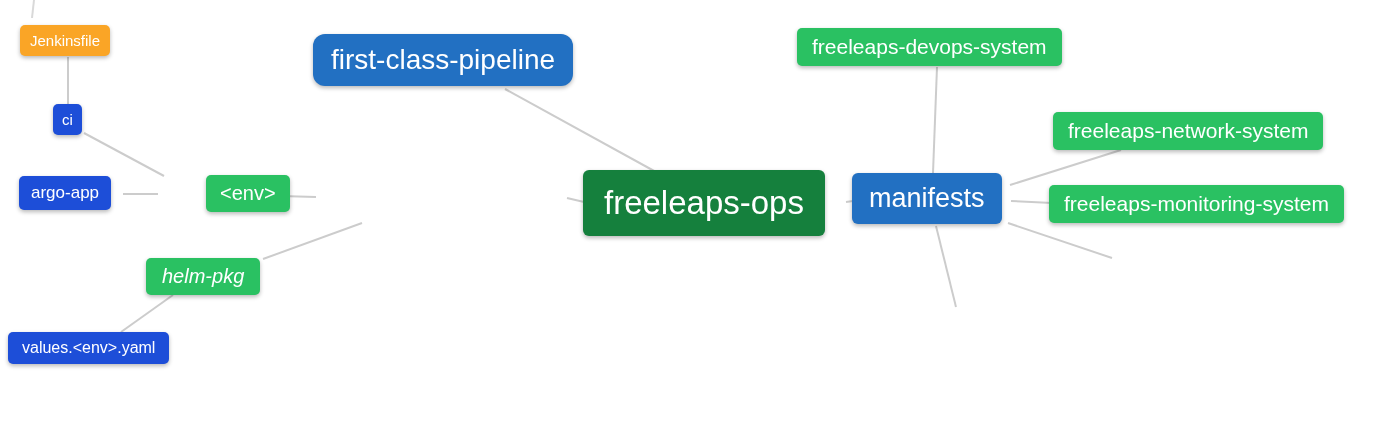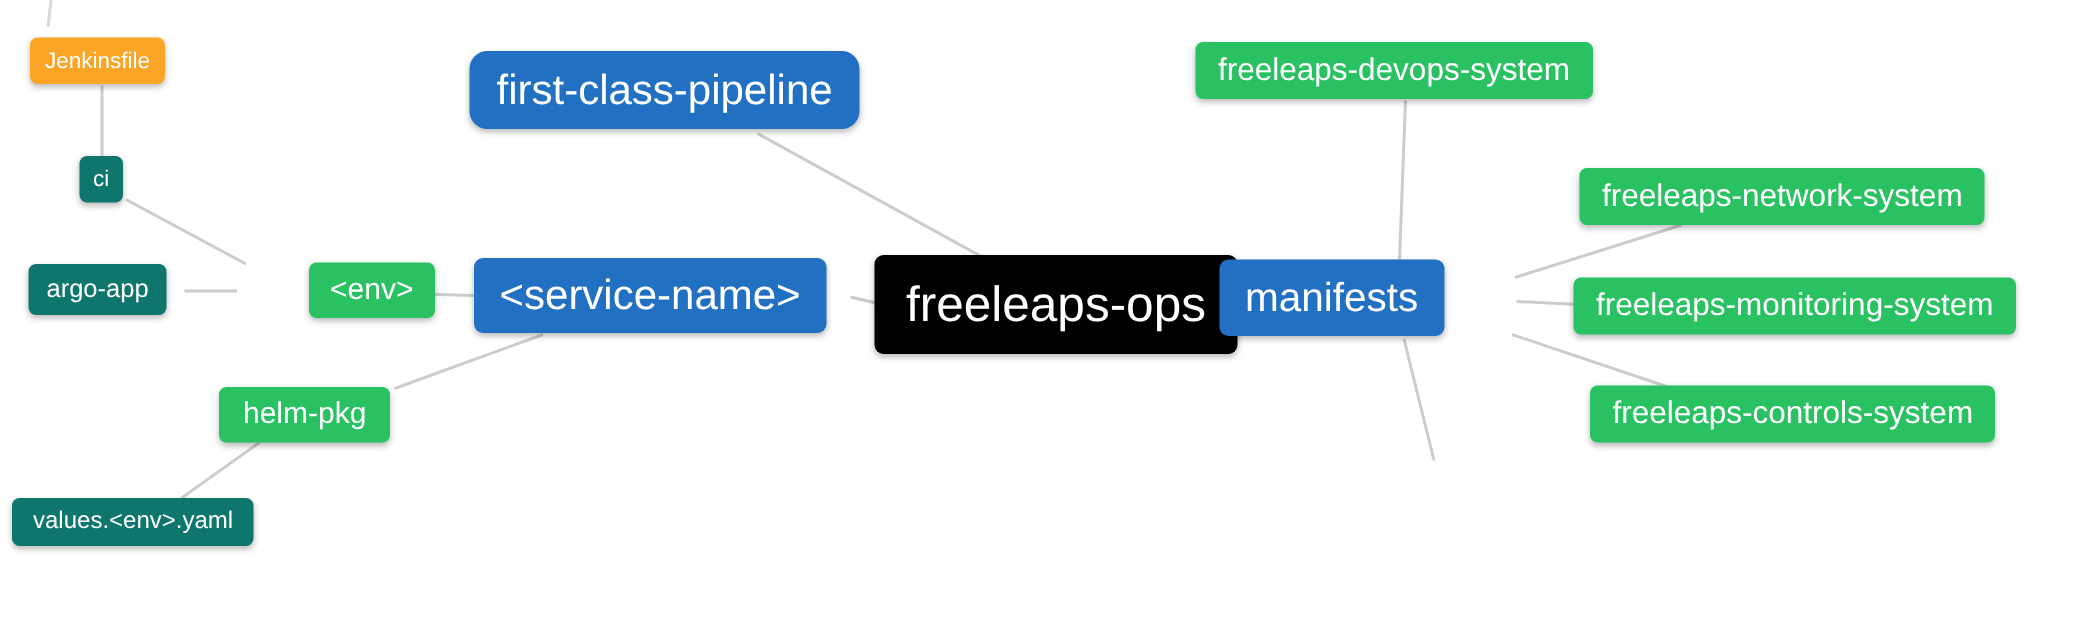--- a/index.html
+++ b/index.html
@@ -20,31 +20,31 @@
     color:#ffffff;
     white-space:nowrap;
     border-radius:5px;
     box-shadow:0 2px 4px rgba(0,0,0,0.28);
     line-height:1.15;
     cursor:pointer;
     text-align:center;
   }
   .c-blue {background:#2270c2;}
   .c-green{background:#2ac162;}
-  .c-red  {background:#0f766e;}
+  .c-red  {background:#1d4ed8;}
   .c-amber{background:#faa526;}
-  .c-dark {background:#000000;}
+  .c-dark {background:#15803d;}
 
   
   .n-root          {left:583px; top:170px; font-size:33px; padding:14px 21px; border-radius:6px;}
   .n-fcp           {left:313px; top:34px;  font-size:28px; padding:10px 18px; border-radius:12px;}
   .n-service       {left:316px; top:172px; font-size:28px; padding:9px 17px;  border-radius:6px;}
-  .n-manifests     {left:813px; top:173px; font-size:27px; padding:10px 17px; border-radius:6px;}
+  .n-manifests     {left:852px; top:173px; font-size:27px; padding:10px 17px; border-radius:6px;}
   .n-env           {left:158px; top:175px; font-size:20px; padding:7px 14px;margin-left:48px;}
-  .n-helm          {left:146px; top:258px; font-size:20px; padding:7px 16px;}
+  .n-helm          {left:146px; top:258px; font-size:20px; padding:7px 16px;font-style:italic;}
   .n-argo          {left:19px;  top:176px; font-size:17px; padding:7px 12px;}
   .n-ci            {left:53px;  top:104px; font-size:15px; padding:7px 9px;}
   .n-jenkinsfile   {left:20px;  top:25px;  font-size:15px; padding:7px 10px;}
   .n-values        {left:8px;   top:332px; font-size:16px; padding:7px 14px;}
   .n-devops        {left:797px; top:28px;  font-size:21px; padding:7px 15px;}
   .n-network       {left:1053px;top:112px; font-size:21px; padding:7px 15px;}
   .n-monitoring    {left:1049px;top:185px; font-size:21px; padding:7px 15px;}
   .n-controls      {left:1060px;top:257px; font-size:21px; padding:7px 15px;}
   .n-storage       {left:813px; top:307px; font-size:21px; padding:7px 15px;}
 </style>
@@ -66,26 +66,24 @@
     <line x1="846" y1="202" x2="853" y2="201"></line>
     <line x1="933" y1="173" x2="937" y2="67"></line>
     <line x1="1010" y1="185" x2="1121" y2="150"></line>
     <line x1="1011" y1="201" x2="1052" y2="203"></line>
     <line x1="1008" y1="223" x2="1112" y2="258"></line>
     <line x1="936" y1="226" x2="956" y2="307"></line>
   </svg>
 
   <div class="node c-dark  n-root">freeleaps-ops</div>
   <div class="node c-blue  n-fcp">first-class-pipeline</div>
-  <div class="node c-blue  n-service">&lt;service-name&gt;</div>
   <div class="node c-green n-env">&lt;env&gt;</div>
   <div class="node c-red   n-argo">argo-app</div>
   <div class="node c-red   n-ci">ci</div>
   <div class="node c-amber n-jenkinsfile">Jenkinsfile</div>
   <div class="node c-green n-helm">helm-pkg</div>
   <div class="node c-red   n-values">values.&lt;env&gt;.yaml</div>
   <div class="node c-blue  n-manifests">manifests</div>
   <div class="node c-green n-devops">freeleaps-devops-system</div>
   <div class="node c-green n-network">freeleaps-network-system</div>
   <div class="node c-green n-monitoring">freeleaps-monitoring-system</div>
-  <div class="node c-green n-controls">freeleaps-controls-system</div>
 
 </div>
 
 </body></html>

